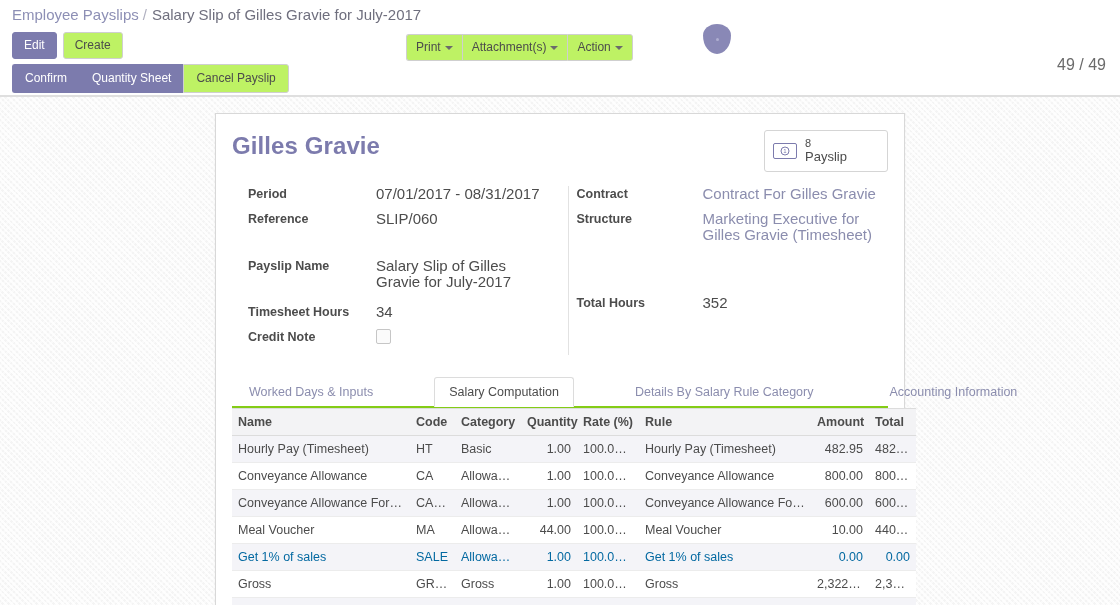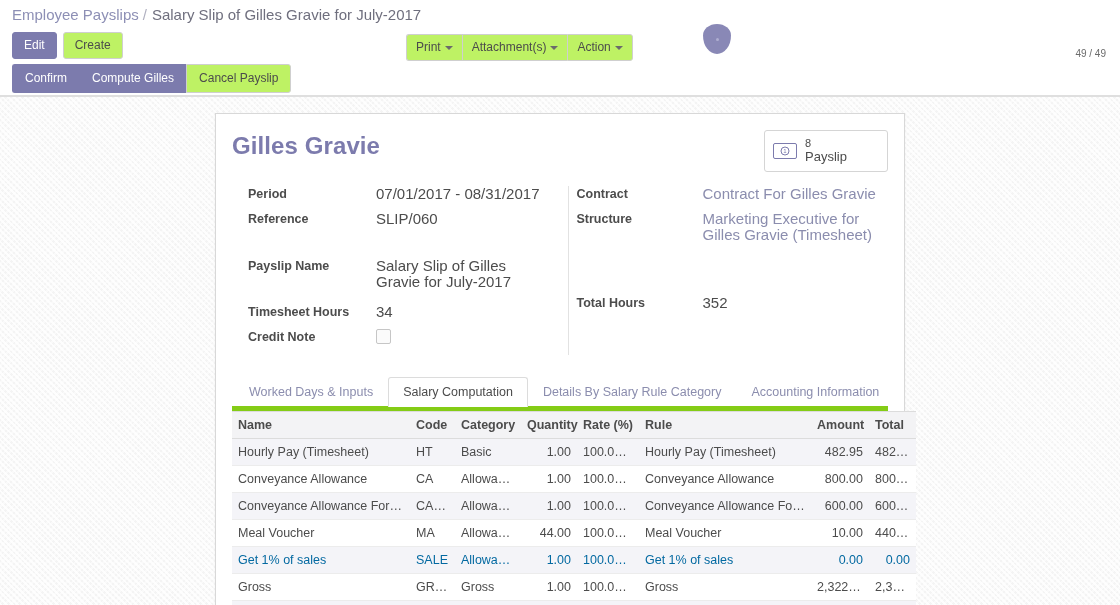--- a/index.html
+++ b/index.html
@@ -89,22 +89,22 @@
     width: 0; height: 0;
     margin-left: 4px;
     vertical-align: middle;
     border-left: 4px solid transparent;
     border-right: 4px solid transparent;
     border-top: 4px solid #6b6b6b;
   }
   .pager {
     position: absolute;
     right: 14px;
-    top: 20px;
-    font-size: 10px;
+    top: 28px;
+    font-size: 16px;
     color: #6b6b6b;
     white-space: nowrap;
   }
 
   .status-row {
     height: 33px;
     padding: 0 12px;
     display: flex;
     align-items: center;
     background: #fff;
@@ -241,22 +241,23 @@
     border-radius: 2px;
     background: #fbfbfb;
     display: inline-block;
     cursor: pointer;
   }
 
   
   .notebook { margin-top: 22px; }
   .tabs {
     display: flex;
-    border-bottom: 5px solid #84cc16;
+    border-bottom: 2px solid #84cc16;
     padding-left: 2px;
+    gap: 46px;
   }
   .tab {
     padding: 7px 14px 7px;
     font-size: 12.5px;
     color: #8b8dae;
     border: 1px solid transparent;
     border-bottom: none;
     margin-bottom: -1px;
     cursor: pointer;
     border-radius: 3px 3px 0 0;
@@ -337,21 +338,21 @@
         <span>Action</span><i class="caret"></i>
       </button>
     </div>
 
     <div class="pager">49 / 49</div>
     <div class="cursor-indicator"></div>
   </div>
 
   <div class="status-row">
     <button class="btn primary">Confirm</button>
-    <button class="btn primary">Compute Gilles</button>
+    <button class="btn primary">Quantity Sheet</button>
     <button class="btn">Cancel Payslip</button>
   </div>
 
 </div>
 
 <div class="sheet-wrap">
   <div class="sheet">
 
     <div class="sheet-head">
       <h1 class="record-title">Gilles Gravie</h1>

